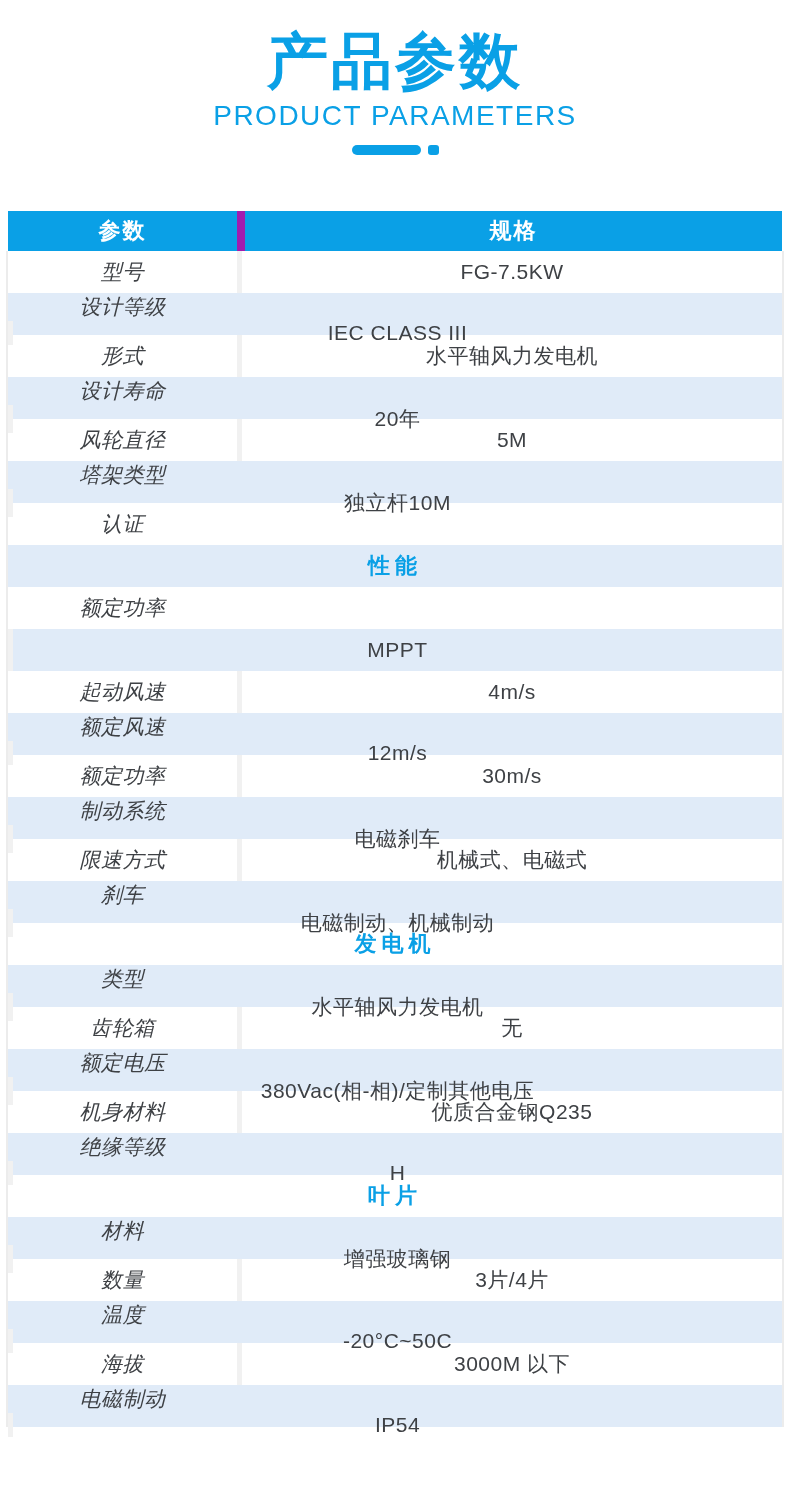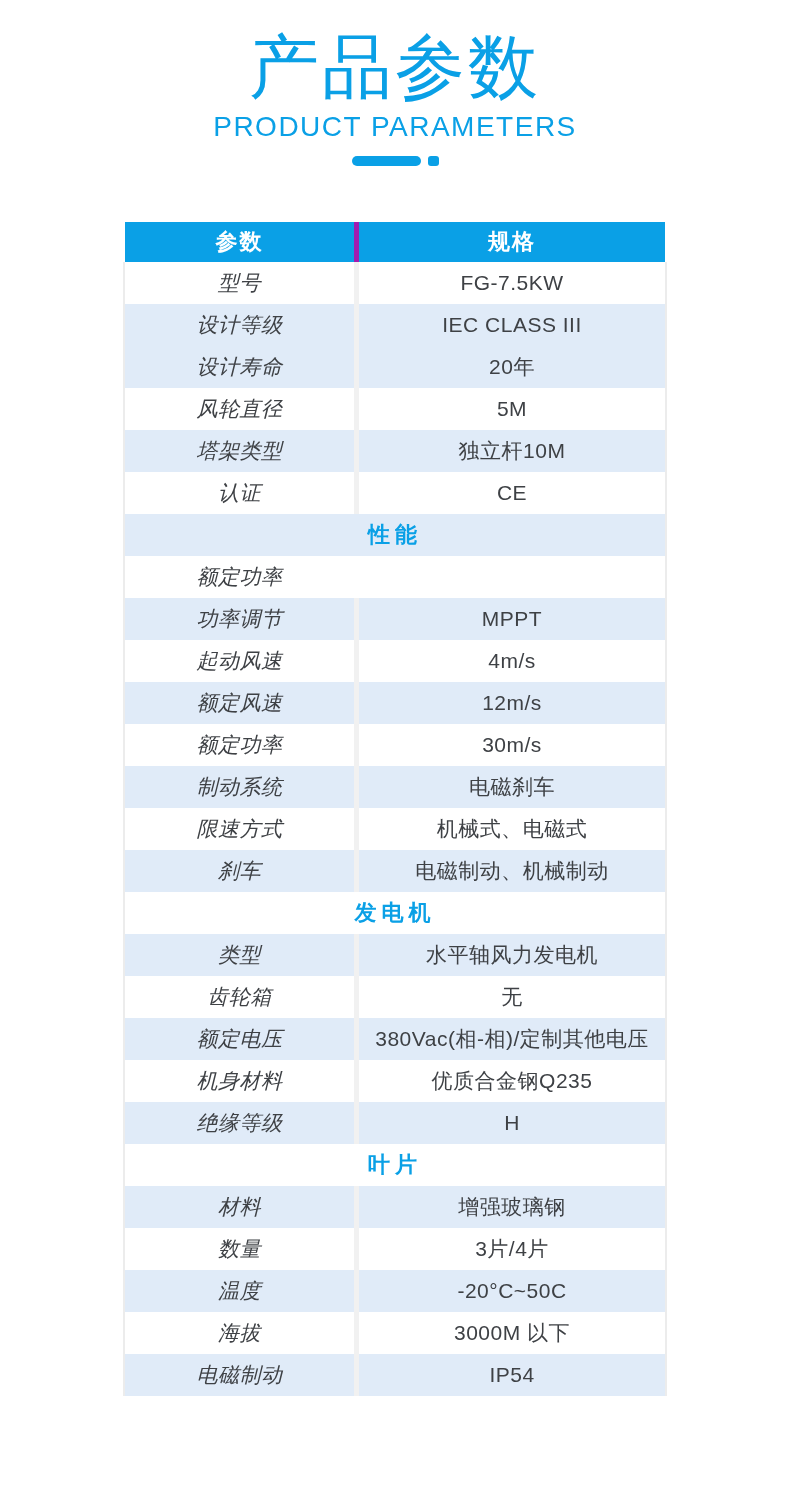--- a/index.html
+++ b/index.html
@@ -12,58 +12,58 @@
   *{margin:0;padding:0;box-sizing:border-box;}
   html,body{background:#ffffff;}
   body{
     width:790px;height:1487px;overflow:hidden;position:relative;
     font-family:"Liberation Sans","DejaVu Sans",sans-serif;
     color:var(--text);
   }
   
   .title-block{padding-top:26px;text-align:center;}
   .title-zh{
-    font-size:70px;font-weight:normal;color:var(--accent);
+    font-size:61px;font-weight:bold;color:var(--accent);
     letter-spacing:3px;line-height:1.18;
   }
   .title-en{
     font-size:28px;color:var(--accent);letter-spacing:1.5px;
     margin-top:2px;font-weight:400;
   }
   .title-underline{
     margin-top:13px;display:flex;justify-content:center;align-items:center;gap:7px;
   }
   .title-underline .bar{
     width:69px;height:10px;border-radius:5px;background:var(--accent);
   }
   .title-underline .dot{
     width:11px;height:10px;border-radius:3px;background:var(--accent);
   }
   
   .spec-table{
-    width:544px;margin:56px auto 1px auto;
+    width:778px;margin:56px auto 1px auto;
   }
   .thead{
     margin:0 2px;height:40px;display:flex;
     background:var(--accent);color:#ffffff;
   }
   .thead .hcell{
     display:flex;align-items:center;justify-content:center;
     font-size:22px;font-weight:bold;letter-spacing:2px;
   }
   .thead .hcell.param{width:229px;}
-  .thead .hcell.value{flex:1;border-left:5px solid #a21caf;}
+  .thead .hcell.value{flex:1;border-left:8px solid #a21caf;}
   .tbody{
     border-left:2px solid var(--side-border);
     border-right:2px solid var(--side-border);
   }
   .row{
     height:42px;display:flex;background:#ffffff;
   }
-  .row.alt{background:var(--row-alt);}
+  .row.alt{background:var(--row-alt);flex-direction:column;}
   .cell{
     display:flex;align-items:center;justify-content:center;
     font-size:21px;letter-spacing:0.5px;
   }
   .cell.param{width:229px;font-style:italic;}
   .cell.value{flex:1;border-left:5px solid var(--divider);}
   .section-row{
     height:42px;display:flex;align-items:center;justify-content:center;
     background:#ffffff;
     color:var(--accent);font-size:22px;font-weight:bold;letter-spacing:5px;
@@ -89,42 +89,44 @@
   </div>
   <div class="tbody">
       <div class="row">
         <div class="cell param">型号</div>
         <div class="cell value">FG-7.5KW</div>
       </div>
       <div class="row alt">
         <div class="cell param">设计等级</div>
         <div class="cell value">IEC CLASS III</div>
       </div>
+      <div class="row">
+        <div class="cell param">形式</div>
+        <div class="cell value">水平轴风力发电机</div>
+      </div>
       <div class="row alt">
         <div class="cell param">设计寿命</div>
         <div class="cell value">20年</div>
       </div>
       <div class="row">
         <div class="cell param">风轮直径</div>
         <div class="cell value">5M</div>
       </div>
       <div class="row alt">
         <div class="cell param">塔架类型</div>
         <div class="cell value">独立杆10M</div>
       </div>
       <div class="row">
         <div class="cell param">认证</div>
-        <div class="cell value">CE</div>
       </div>
       <div class="section-row alt">性能</div>
       <div class="row">
         <div class="cell param">额定功率</div>
       </div>
       <div class="row alt">
-        <div class="cell param">功率调节</div>
         <div class="cell value">MPPT</div>
       </div>
       <div class="row">
         <div class="cell param">起动风速</div>
         <div class="cell value">4m/s</div>
       </div>
       <div class="row alt">
         <div class="cell param">额定风速</div>
         <div class="cell value">12m/s</div>
       </div>

